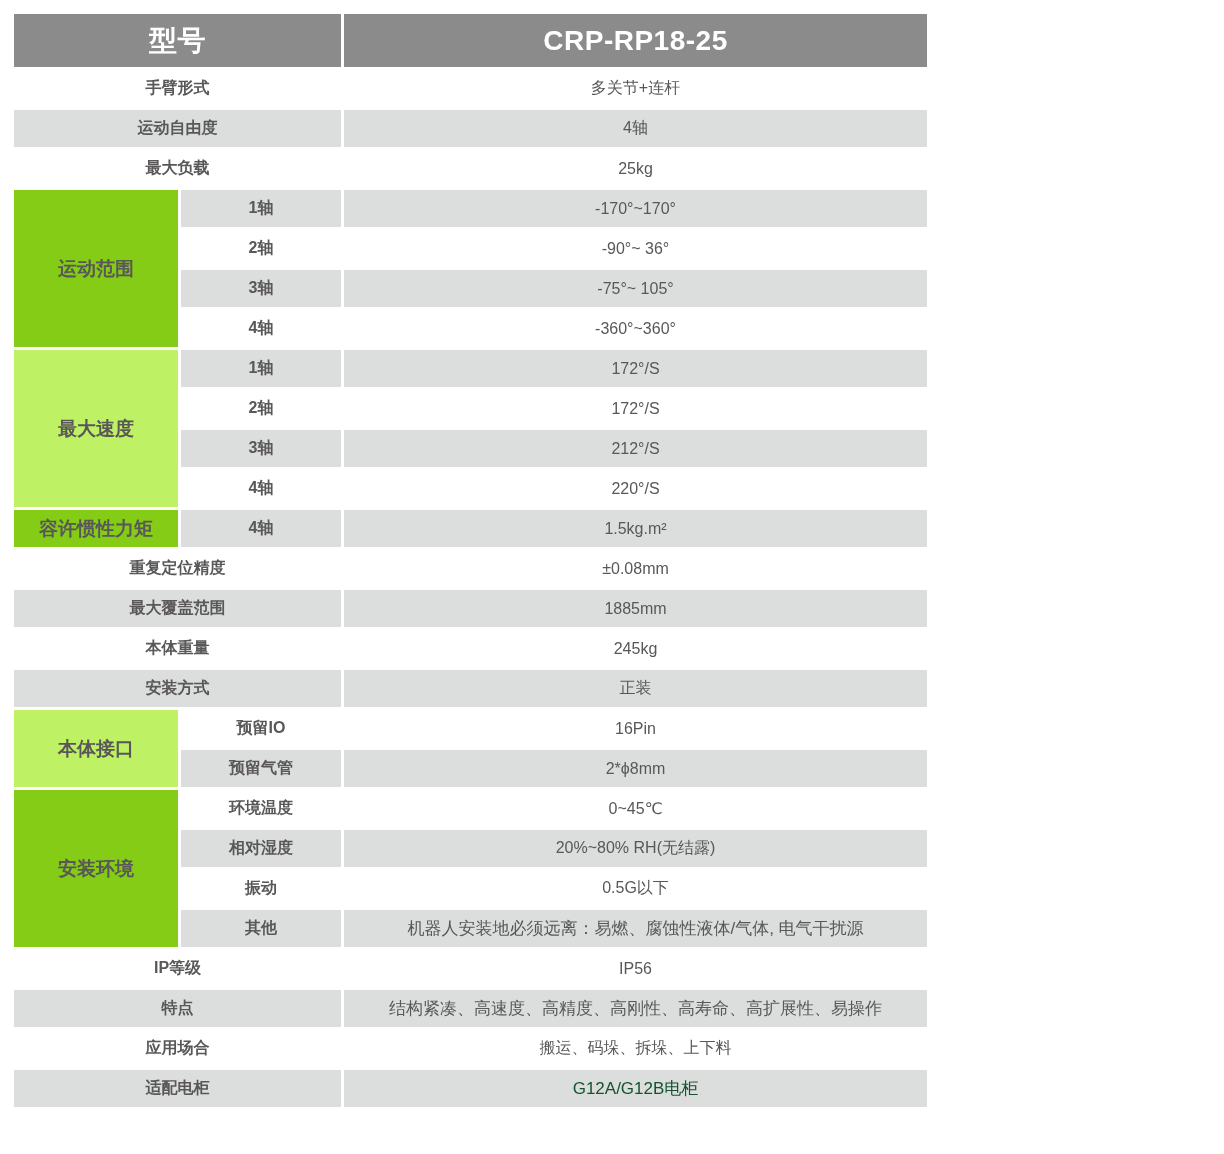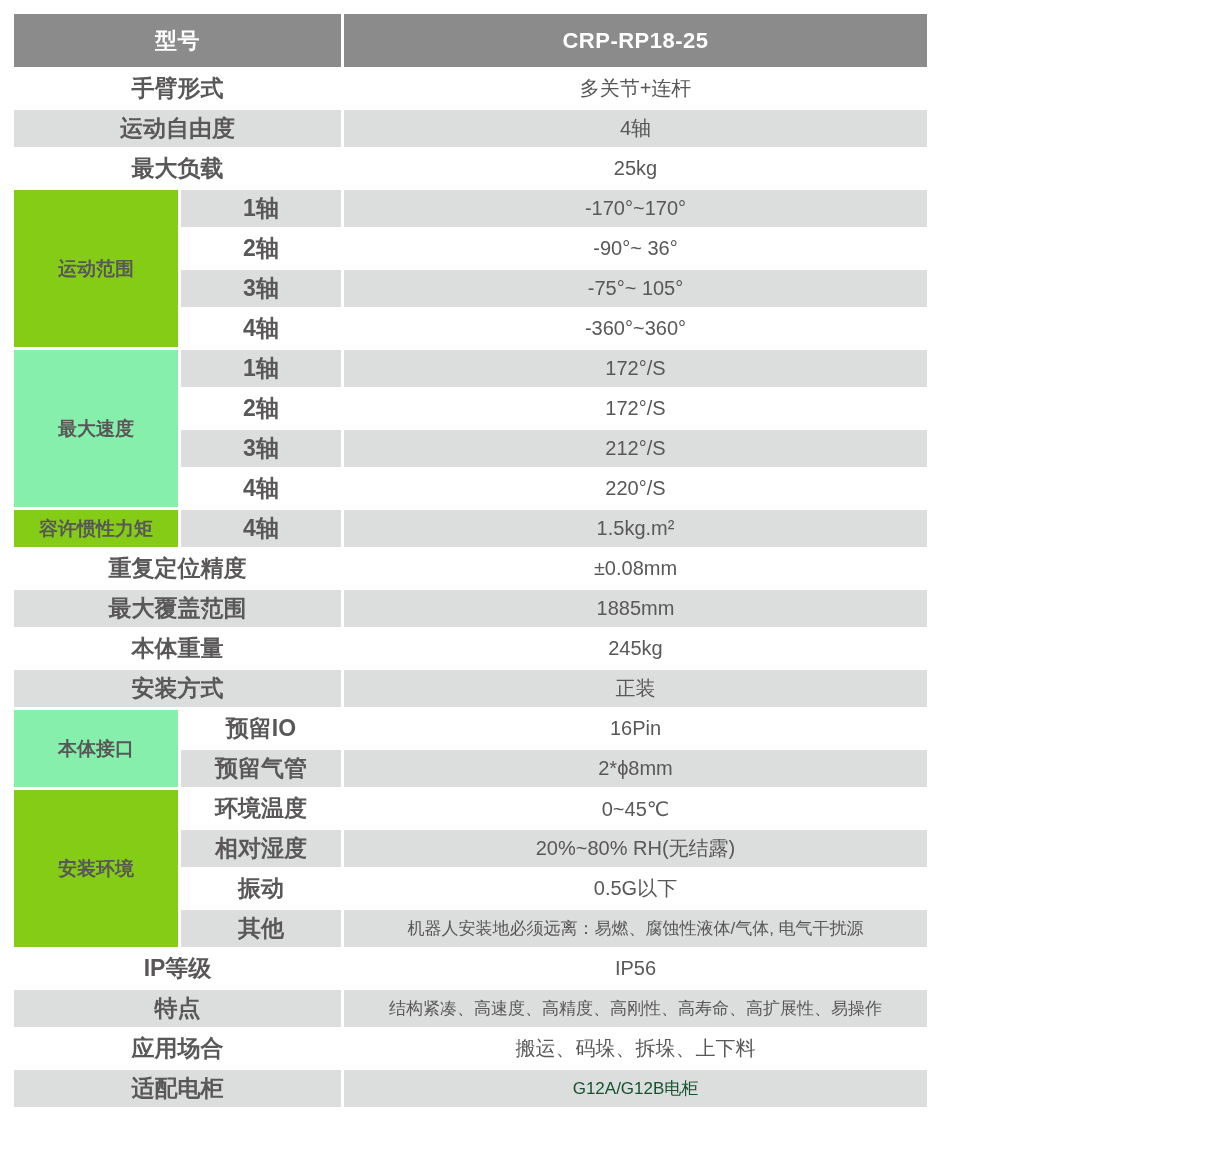--- a/index.html
+++ b/index.html
@@ -30,40 +30,40 @@
     vertical-align: middle;
     color: #595757;
     overflow: hidden;
     white-space: nowrap;
   }
   tr.hdr td {
     height: 53px;
     background: #8b8b8b;
     color: #ffffff;
     font-weight: bold;
-    font-size: 22px;
+    font-size: 28px;
     letter-spacing: 0.5px;
   }
   tr.r td { height: 37px; }
   td.lbl, td.sub {
     font-weight: bold;
-    font-size: 23px;
+    font-size: 16px;
     margin-top: 9px;
   }
   td.grp {
     font-weight: bold;
     font-size: 19px;
   }
-  td.val { font-size: 20px; }
+  td.val { font-size: 16px; }
   td.val.small { font-size: 17px; letter-spacing: 0; margin-left: 12px; }
   td.val.alt { font-size: 17px; color: #14532d; font-family: "Liberation Sans", sans-serif; }
   .w { background: #ffffff; }
   .g { background: #dcdddd; }
   .grp.dark { background: #84cc16; }
-  .grp.light { background: #86efac; }
+  .grp.light { background: #bef264; }
 </style>
 </head>
 <body>
 
 <div class="page">
   <table class="spec">
     <colgroup>
         <col class="c1">
         <col class="c2">
         <col class="c3">

